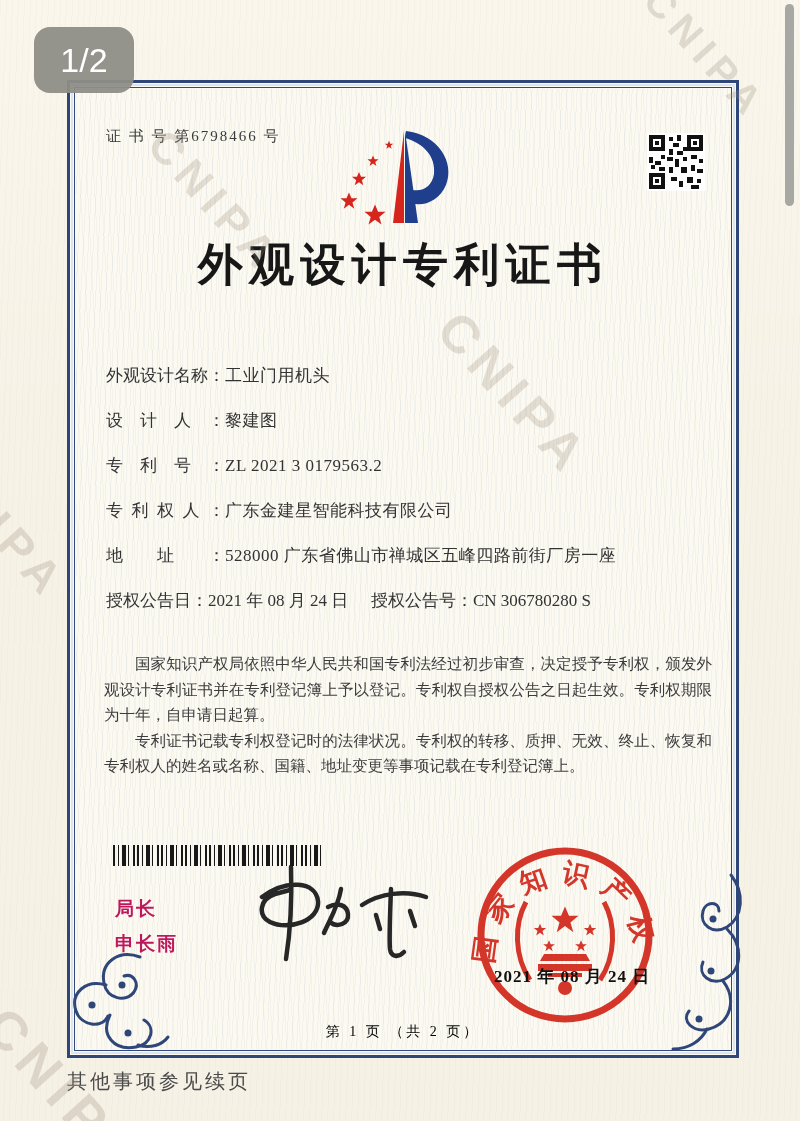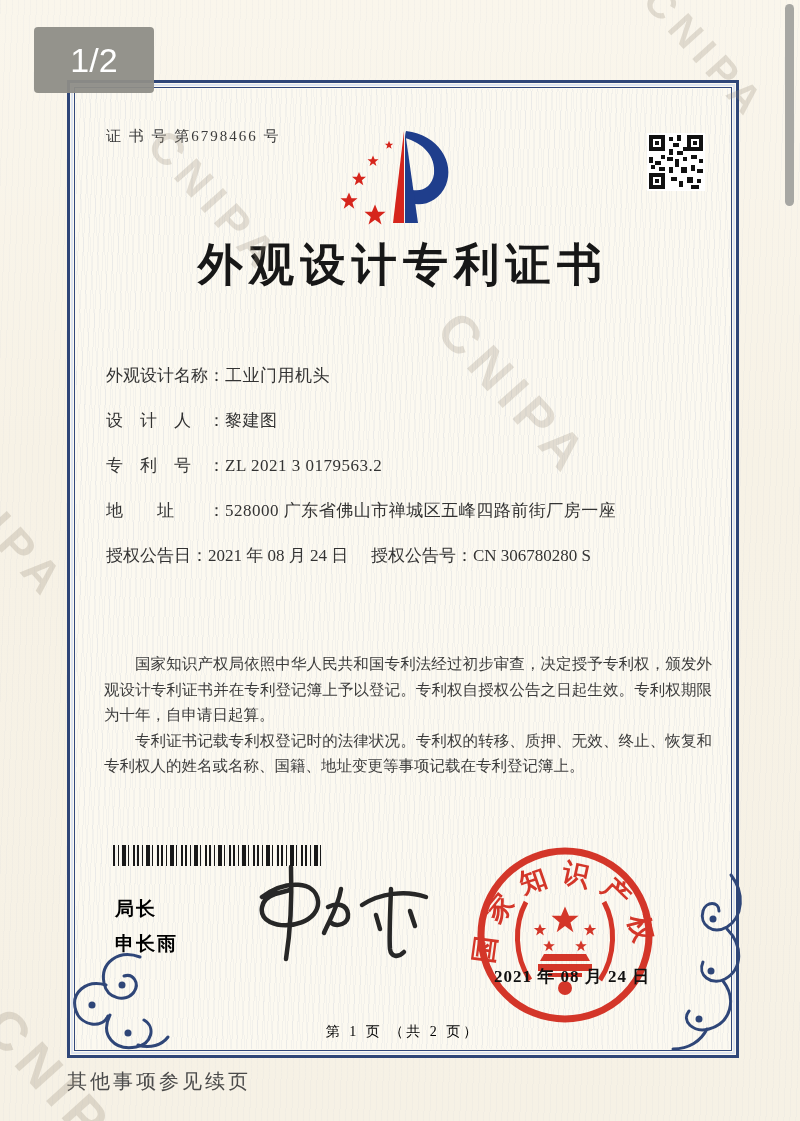--- a/index.html
+++ b/index.html
@@ -6,21 +6,21 @@
   .photo{
     position:relative;width:800px;height:1121px;overflow:hidden;
     background:
       repeating-linear-gradient(92deg, rgba(150,165,200,.05) 0 1px, transparent 1px 6px),
       linear-gradient(180deg,#faf6ec 0%,#f7f2e6 40%,#f6f1e5 100%);
     font-family:"Liberation Serif","DejaVu Serif",serif;
     color:#2f2f2f;
   }
   
   .badge{
-    position:absolute;left:34px;top:27px;width:120px;height:66px;border-radius:4px;
+    position:absolute;left:34px;top:27px;width:100px;height:66px;border-radius:16px;
     background:rgba(142,141,135,.95);display:flex;align-items:center;justify-content:center;
     color:#fff;font-family:"Liberation Sans","DejaVu Sans",sans-serif;font-size:34px;z-index:30;
   }
   .scrollbar{
     position:absolute;left:785px;top:4px;width:9px;height:202px;border-radius:5px;
     background:#a7a7a3;z-index:30;
   }
   
   .frame{
     position:absolute;left:67px;top:80px;width:672px;height:978px;
@@ -49,21 +49,21 @@
   .barcode{
     left:43px;top:762px;width:208px;height:21px;
     background:repeating-linear-gradient(90deg,
       #181818 0 2px, transparent 2px 5px,
       #181818 5px 6px, transparent 6px 9px,
       #181818 9px 13px, transparent 13px 15px,
       #181818 15px 16px, transparent 16px 20px,
       #181818 20px 22px, transparent 22px 24px);
   }
   .director{left:45px;font-family:"Liberation Sans","DejaVu Sans",sans-serif;
-            font-size:19px;font-weight:600;color:#000000;letter-spacing:2px;}
+            font-size:19px;font-weight:600;color:#be185d;letter-spacing:2px;}
   .dt1{top:813px;} .dt2{top:848px;}
   .sealdate{left:424px;top:882px;font-size:17px;font-weight:600;color:#111;
             letter-spacing:1px;z-index:6;white-space:nowrap;}
   .pagefoot{left:0;top:940px;width:100%;text-align:center;font-size:14px;
             letter-spacing:3px;color:#000000;}
   .note{position:absolute;left:67px;top:1068px;width:672px;text-align:left;
         font-size:20px;letter-spacing:3px;color:#4a4a4a;}
   .wm{position:absolute;font-family:"Liberation Sans","DejaVu Sans",sans-serif;
       font-weight:700;color:rgba(152,140,118,.26);letter-spacing:8px;
       transform-origin:left top;pointer-events:none;z-index:2;}
@@ -145,20 +145,23 @@
       <div class="frow">
         <span class="flabel">外观设计名称：</span><span class="fvalue">工业门用机头</span>
       </div>
       <div class="frow">
         <span class="flabel">设计人：</span><span class="fvalue">黎建图</span>
       </div>
       <div class="frow">
         <span class="flabel">专利号：</span><span class="fvalue">ZL 2021 3 0179563.2</span>
       </div>
       <div class="frow">
+        <span class="flabel">专利权人：</span><span class="fvalue">广东金建星智能科技有限公司</span>
+      </div>
+      <div class="frow">
         <span class="flabel">地址：</span><span class="fvalue">528000 广东省佛山市禅城区五峰四路前街厂房一座</span>
       </div>
       <div class="frow">
         <span>授权公告日：</span><span>2021 年 08 月 24 日</span>
         <span class="grant-no"><span>授权公告号：</span><span>CN 306780280 S</span></span>
       </div>
     </div>
 
     <div class="abs paras">
       <p>国家知识产权局依照中华人民共和国专利法经过初步审查，决定授予专利权，颁发外观设计专利证书并在专利登记簿上予以登记。专利权自授权公告之日起生效。专利权期限为十年，自申请日起算。</p>

